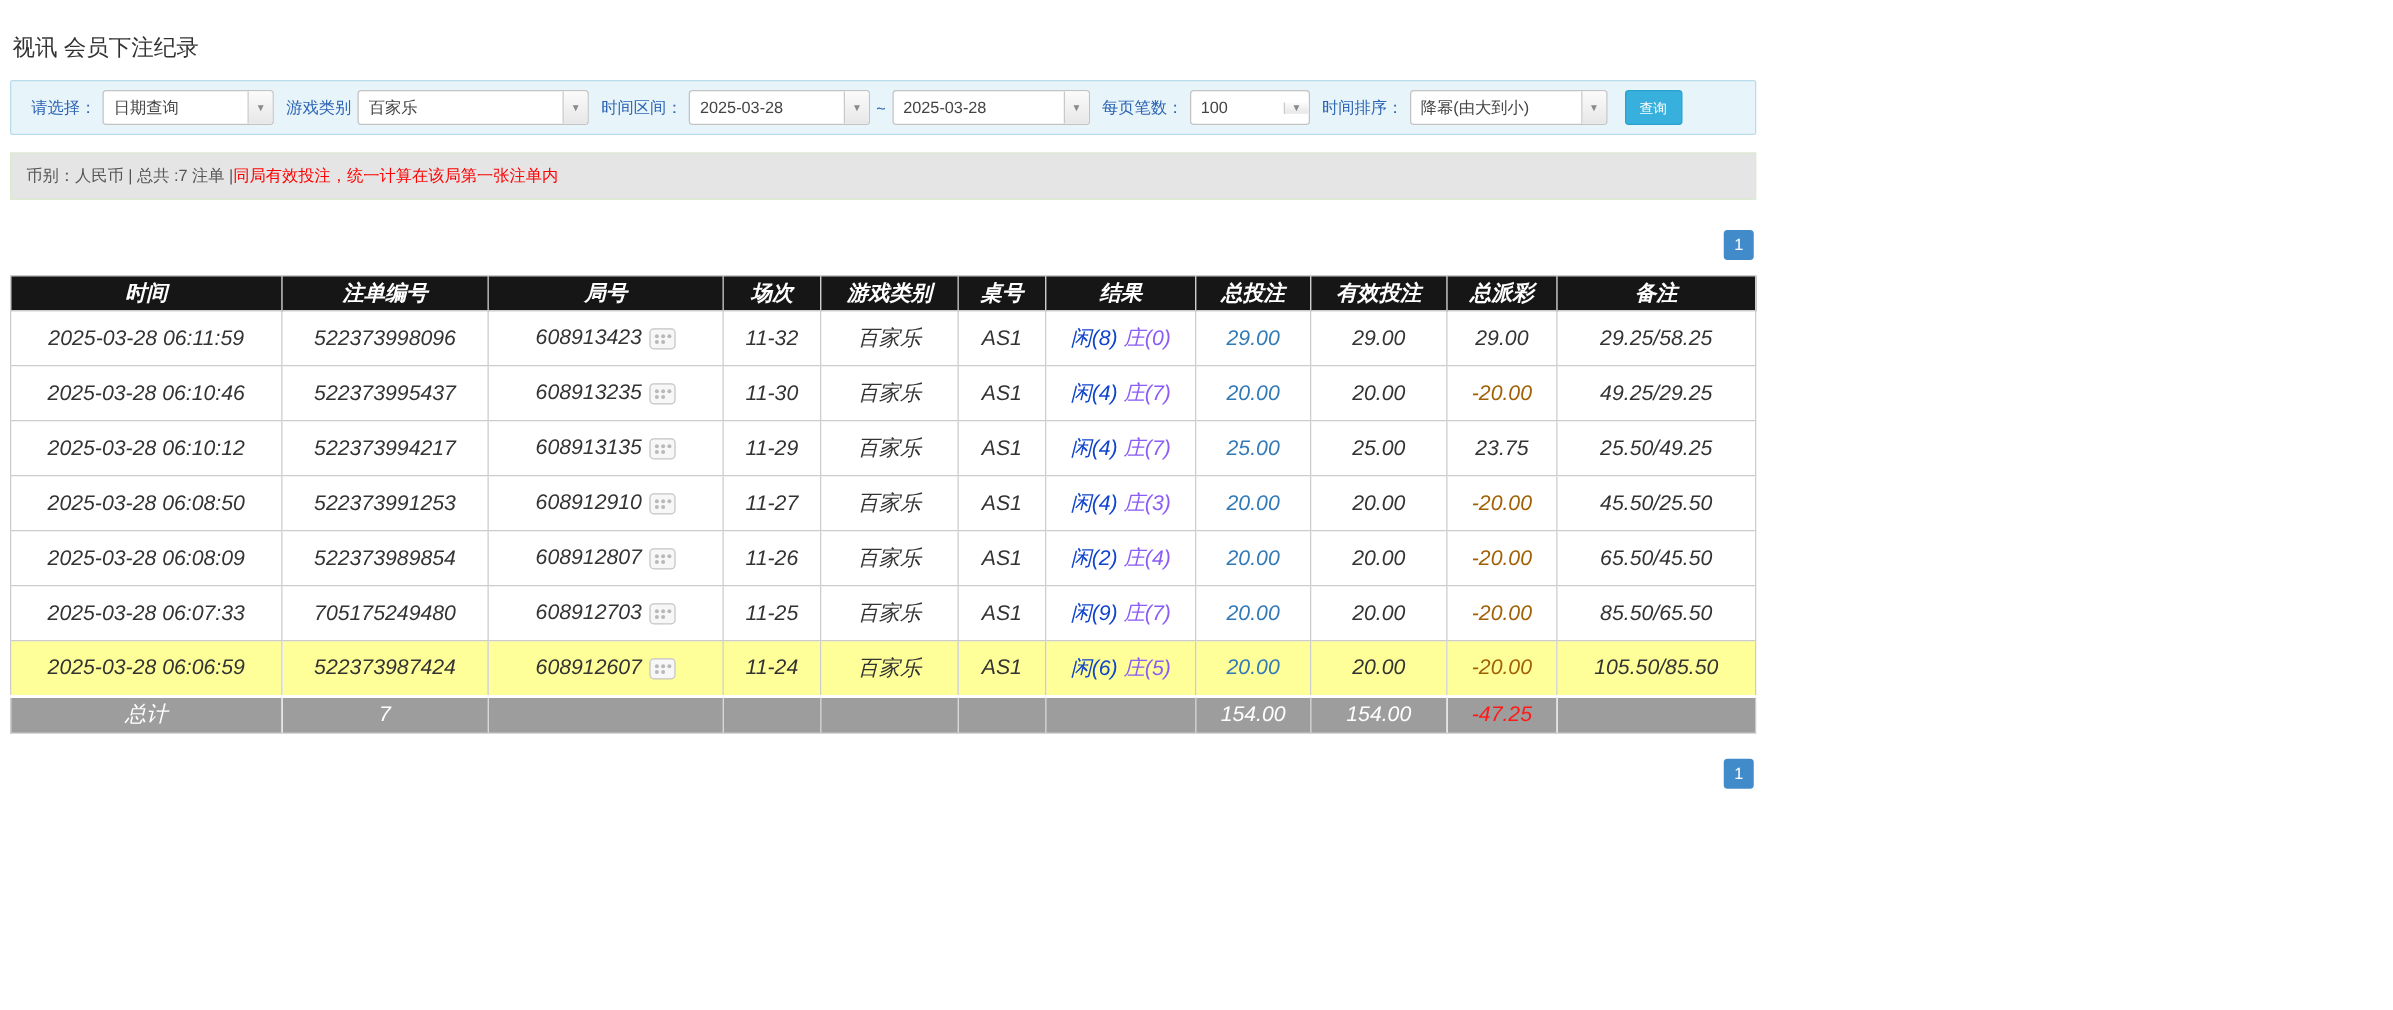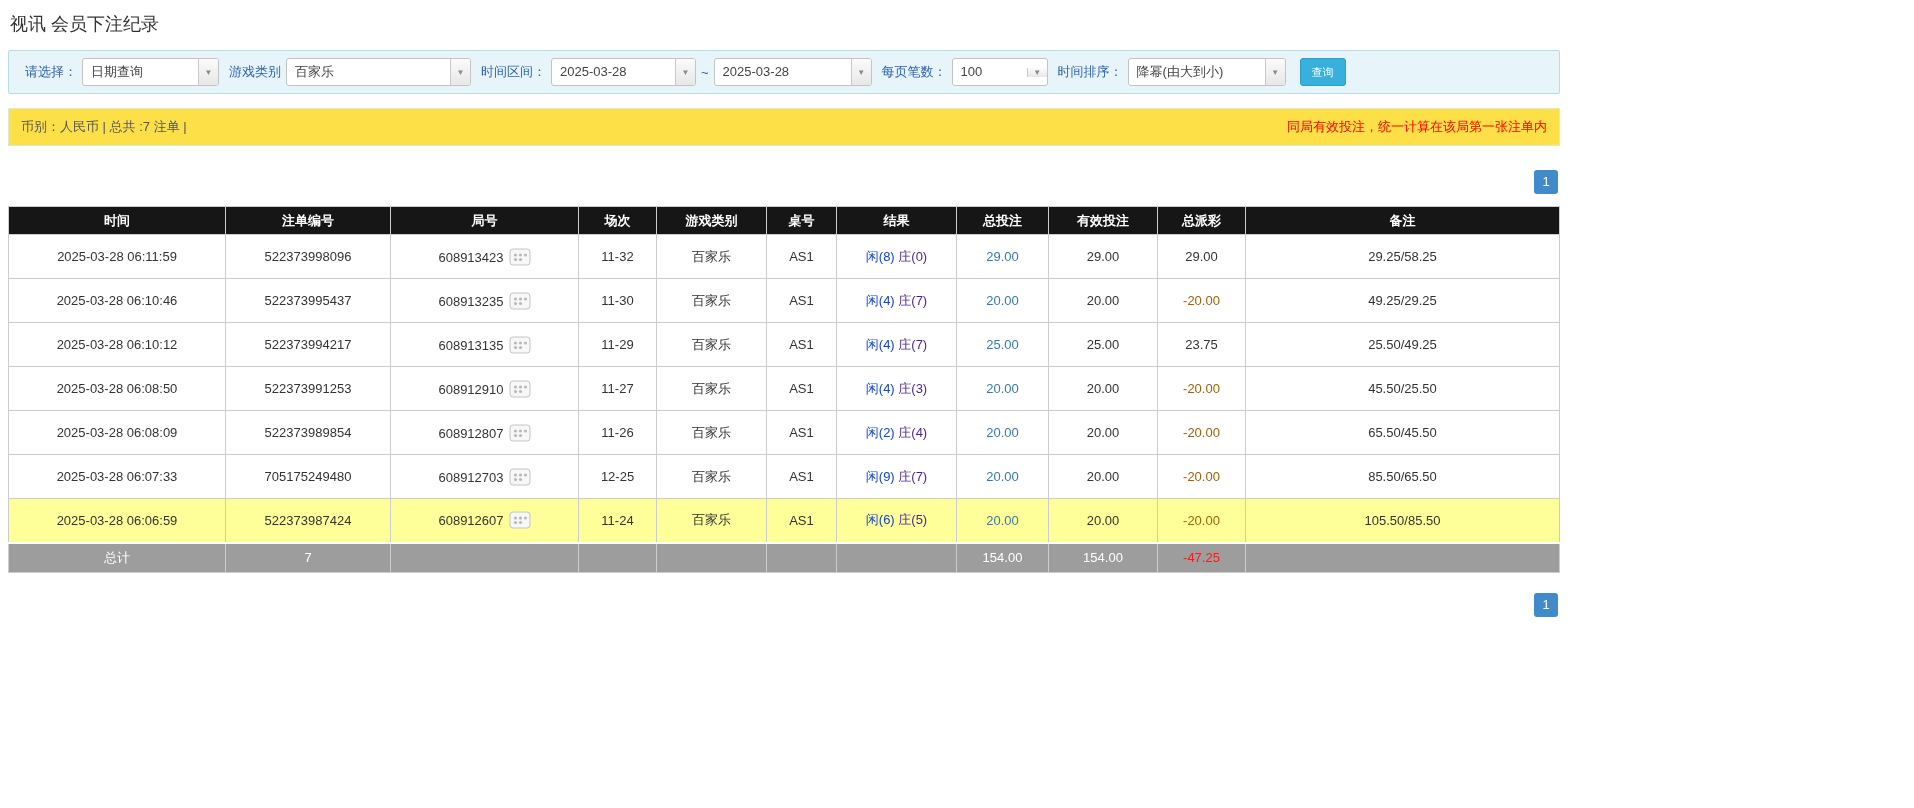--- a/index.html
+++ b/index.html
@@ -3,21 +3,21 @@
 <meta charset="utf-8">
 <style>
   * { box-sizing: border-box; }
   html,body { margin:0; padding:0; }
   body {
     width:1914px; height:808px;
     background:#ffffff;
     font-family:"Liberation Sans","DejaVu Sans",sans-serif;
     color:#333;
   }
-  .page { width:1552px; margin:0 8px; padding-top:10px; }
+  .page { width:1397px; margin:0 8px; padding-top:24px; }
 
   .page-title { font-size:18px; font-weight:400; color:#333; margin:2px 0 14px 2px; }
 
   
   .filter-bar {
     display:flex; align-items:center; height:44px;
     background:#e7f4fa; border:1px solid #b9dcec; border-radius:2px;
     padding:0 6px; white-space:nowrap;
   }
   .flabel { font-size:13px; color:#2d64b3; margin:0 5px 0 10px; }
@@ -38,53 +38,53 @@
   .w-size { width:96px;align-items:center; }    .w-sort { width:158px; }
   .tilde { font-size:13px; color:#2d64b3; margin:0 5px; }
   .search-btn {
     margin-left:14px; height:28px; padding:0 11px;
     background:#38b0dd; border:1px solid #2aa0cd; border-radius:3px;
     color:#fff; font-size:11px; cursor:pointer;
   }
 
   
   .summary-bar {
-    display:flex; justify-content:space-between; align-items:center;
+    display:flex; align-items:center;
     height:38px; margin-top:14px; padding:0 12px;
-    background:#fde047; border:1px solid #dcead0; font-size:13px;
+    background:#e5e5e5; border:1px solid #dcead0; font-size:13px;
   }
   .summary-left { color:#555; }
   .summary-right { color:#ff0000; }
 
   
   .pagination { text-align:right; margin:24px 2px 12px 0; }
   .pagination.bottom { margin:20px 2px 0 0; }
   .page-btn {
     display:inline-block; min-width:24px; height:24px; line-height:24px;
     padding:0 2px; text-align:center;
     background:#428bca; color:#fff; border-radius:3px; font-size:13px; cursor:pointer;
   }
 
   
-  table.records { width:100%; border-collapse:collapse; table-layout:fixed; font-size:13px; }
+  table.records { width:100%; border-collapse:collapse; table-layout:fixed; font-size:17px;font-style:italic; }
   .records th {
     background:#161616; color:#fff; height:28px;
     font-weight:700; border:1px solid #cccccc; padding:0 2px;
   }
   .records td {
     height:44px; text-align:center; vertical-align:middle;
     border:1px solid #cccccc; background:#fff; padding:0 4px;
     overflow:hidden;
   }
   tr.highlight td { background:#ffff99; }
   tr.foot td { background:#9d9d9d; color:#fff; height:30px; }
   tr[data-name="total-row"] td { border-top:2px solid #ffffff; }
   .link-blue { color:#337ab7; cursor:pointer; }
   .res-player { color:#1144cc; }
-  .res-banker { color:#4c1d95; }
+  .res-banker { color:#8b5cf6; }
   td.neg { color:#a16207; }
   tr.foot td.neg { color:#ff1a1a; }
   .round-no { vertical-align:middle; }
   .mini-icon { display:inline-block; vertical-align:middle; margin-left:5px; cursor:pointer; line-height:0; }
 </style>
 </head>
 <body>
 
 <div class="page" data-name="page">
 
@@ -272,21 +272,21 @@
           <td data-name="time-cell">2025-03-28 06:07:33</td>
           <td data-name="bet-id-cell">705175249480</td>
           <td data-name="round-cell"><span data-name="round-id" class="round-no">608912703</span><span data-name="roadmap-icon" class="mini-icon"><svg width="22" height="18" viewBox="0 0 22 18">
                 <rect x="1" y="1" width="20" height="16" rx="3" fill="#f7f7f7" stroke="#c4c4c4"></rect>
                 <circle cx="6.5" cy="7" r="1.6" fill="#b9b9b9"></circle>
                 <circle cx="11.5" cy="7" r="1.6" fill="#b9b9b9"></circle>
                 <circle cx="16.5" cy="7" r="1.6" fill="#b9b9b9"></circle>
                 <circle cx="6.5" cy="11.5" r="1.6" fill="#b9b9b9"></circle>
                 <circle cx="11.5" cy="11.5" r="1.6" fill="#b9b9b9"></circle>
               </svg></span></td>
-          <td data-name="session-cell">12-25</td>
+          <td data-name="session-cell">11-25</td>
           <td data-name="game-type-cell">百家乐</td>
           <td data-name="table-no-cell">AS1</td>
           <td data-name="result-cell"><span data-name="player-result" class="res-player">闲(9)</span> <span data-name="banker-result" class="res-banker">庄(7)</span></td>
           <td data-name="total-bet-cell"><span data-name="total-bet-link" class="link-blue">20.00</span></td>
           <td data-name="valid-bet-cell">20.00</td>
           <td data-name="payout-cell" class="neg">-20.00</td>
           <td data-name="note-cell">85.50/65.50</td>
         </tr>
         <tr data-name="table-row" class="highlight">
           <td data-name="time-cell">2025-03-28 06:06:59</td>

